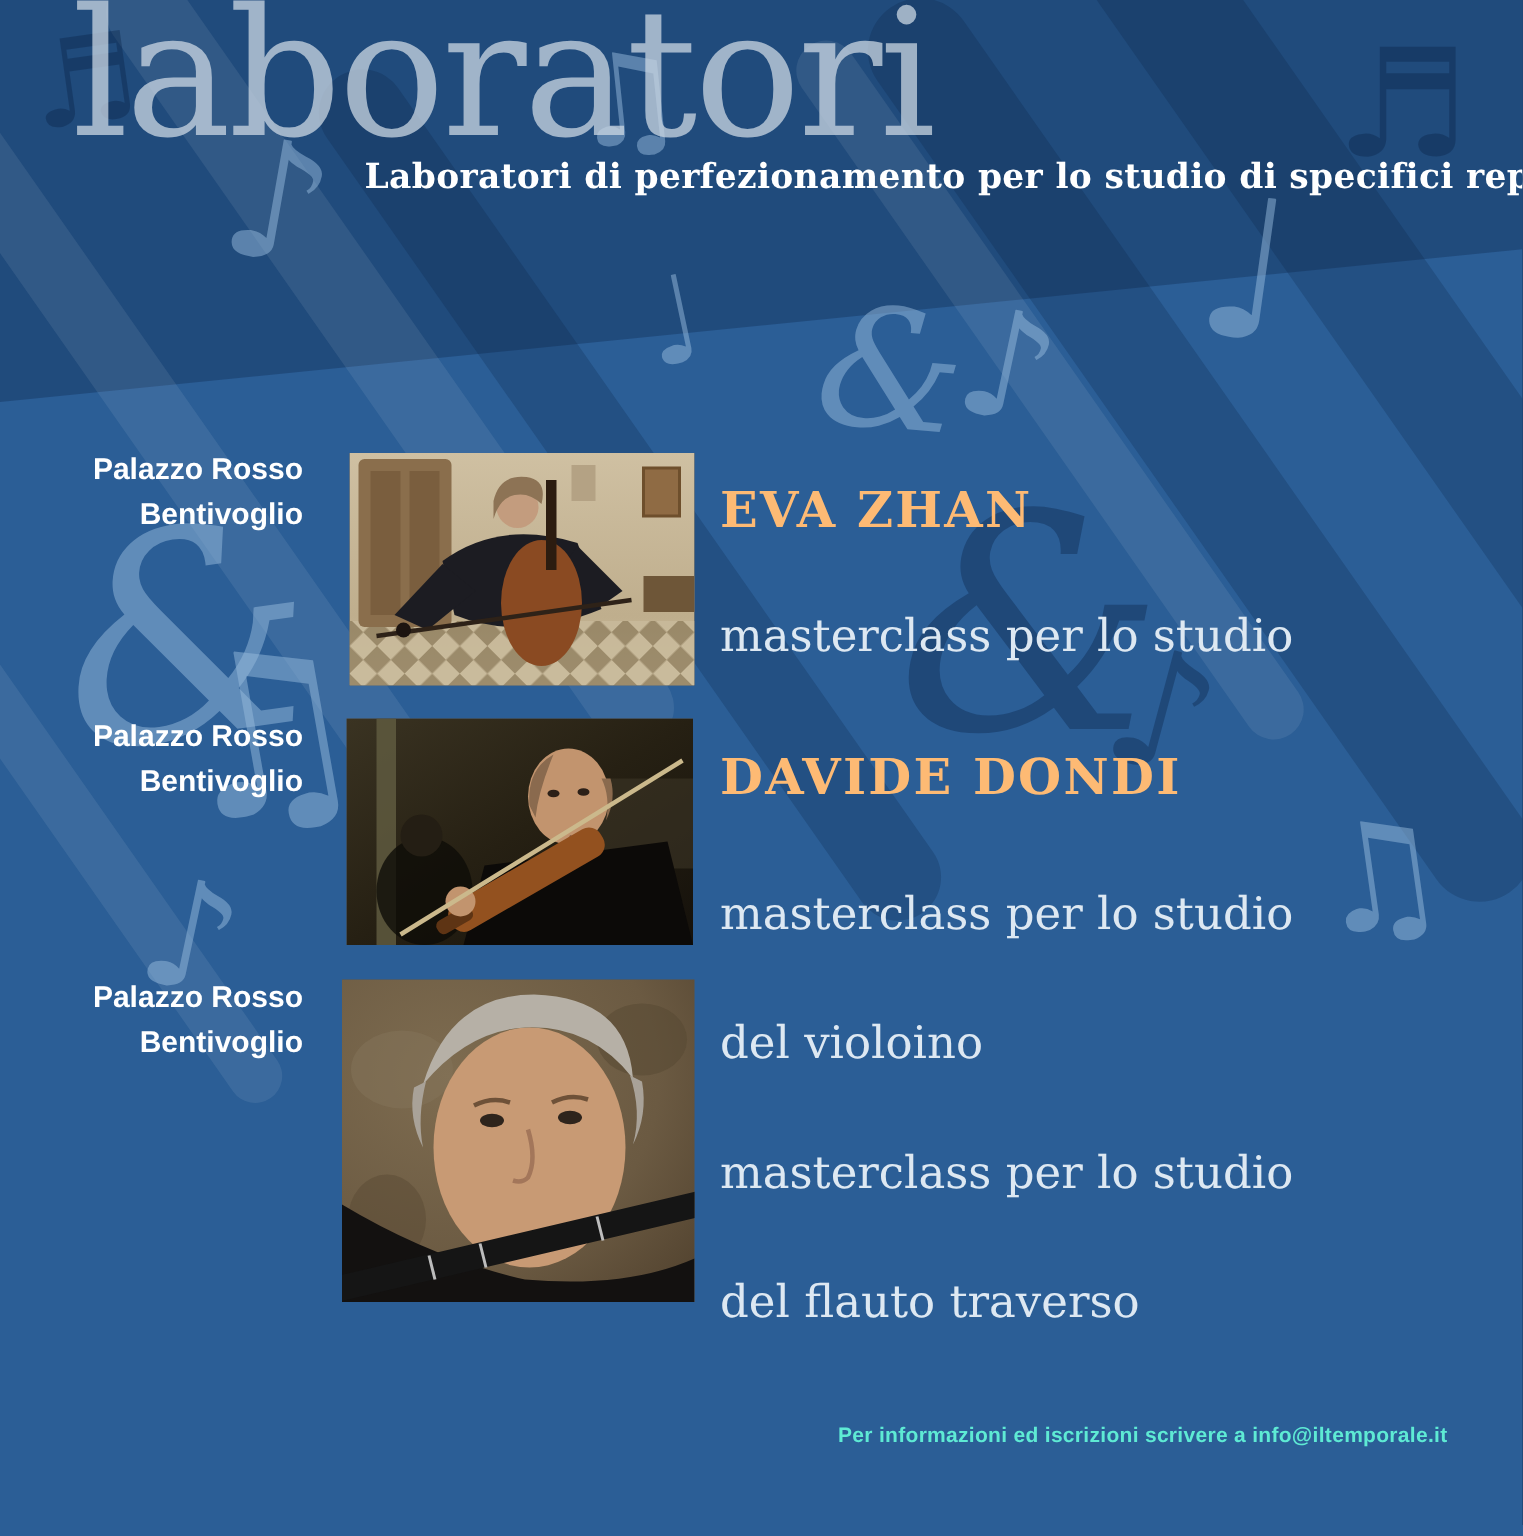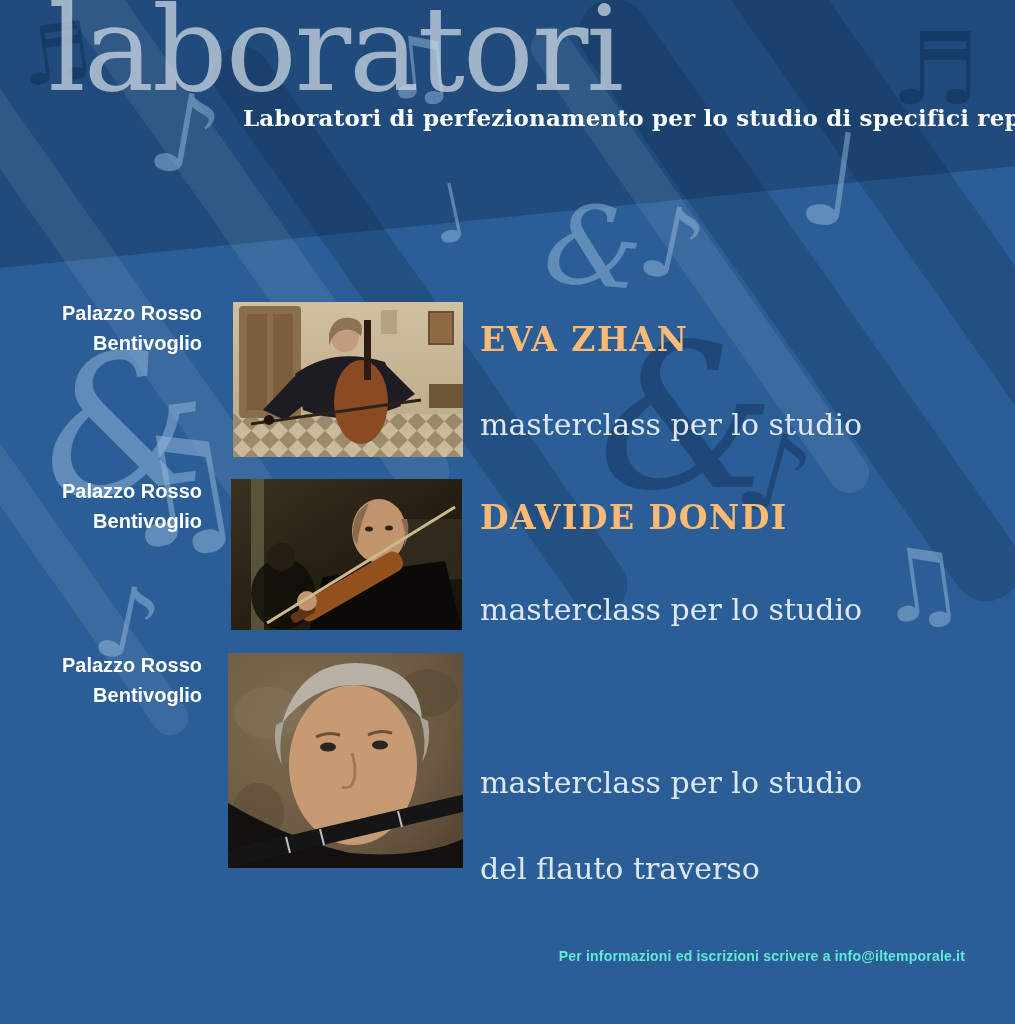--- a/index.html
+++ b/index.html
@@ -170,20 +170,21 @@
         <rect x="62" y="98" width="116" height="21" rx="9" fill="#93511f"></rect>
         <rect x="52" y="103" width="26" height="10" rx="4" fill="#5e3414"></rect>
       </g>
       <circle cx="76" cy="122" r="10" fill="#c2946e"></circle>
       <line x1="36" y1="144" x2="224" y2="28" stroke="#cbb98c" stroke-width="3"></line>
     </svg>
   </div>
   <div class="artist-name" style="top:498px">DAVIDE DONDI</div>
   <div class="artist-desc" style="top:545px">
     <div>masterclass per lo studio</div>
+    <div>del violoino</div>
   </div>
 
   <div class="venue" style="top:650px">
     <div>Palazzo Rosso</div>
     <div>Bentivoglio</div>
   </div>
   <div class="photo" style="left:228px;top:653px;width:235px;height:215px" role="img" aria-label="Maurizio Saletti playing the transverse flute">
     <svg viewBox="0 0 235 215" preserveAspectRatio="none">
       <defs>
         <radialGradient id="brownbg" cx="0.3" cy="0.3" r="1">

